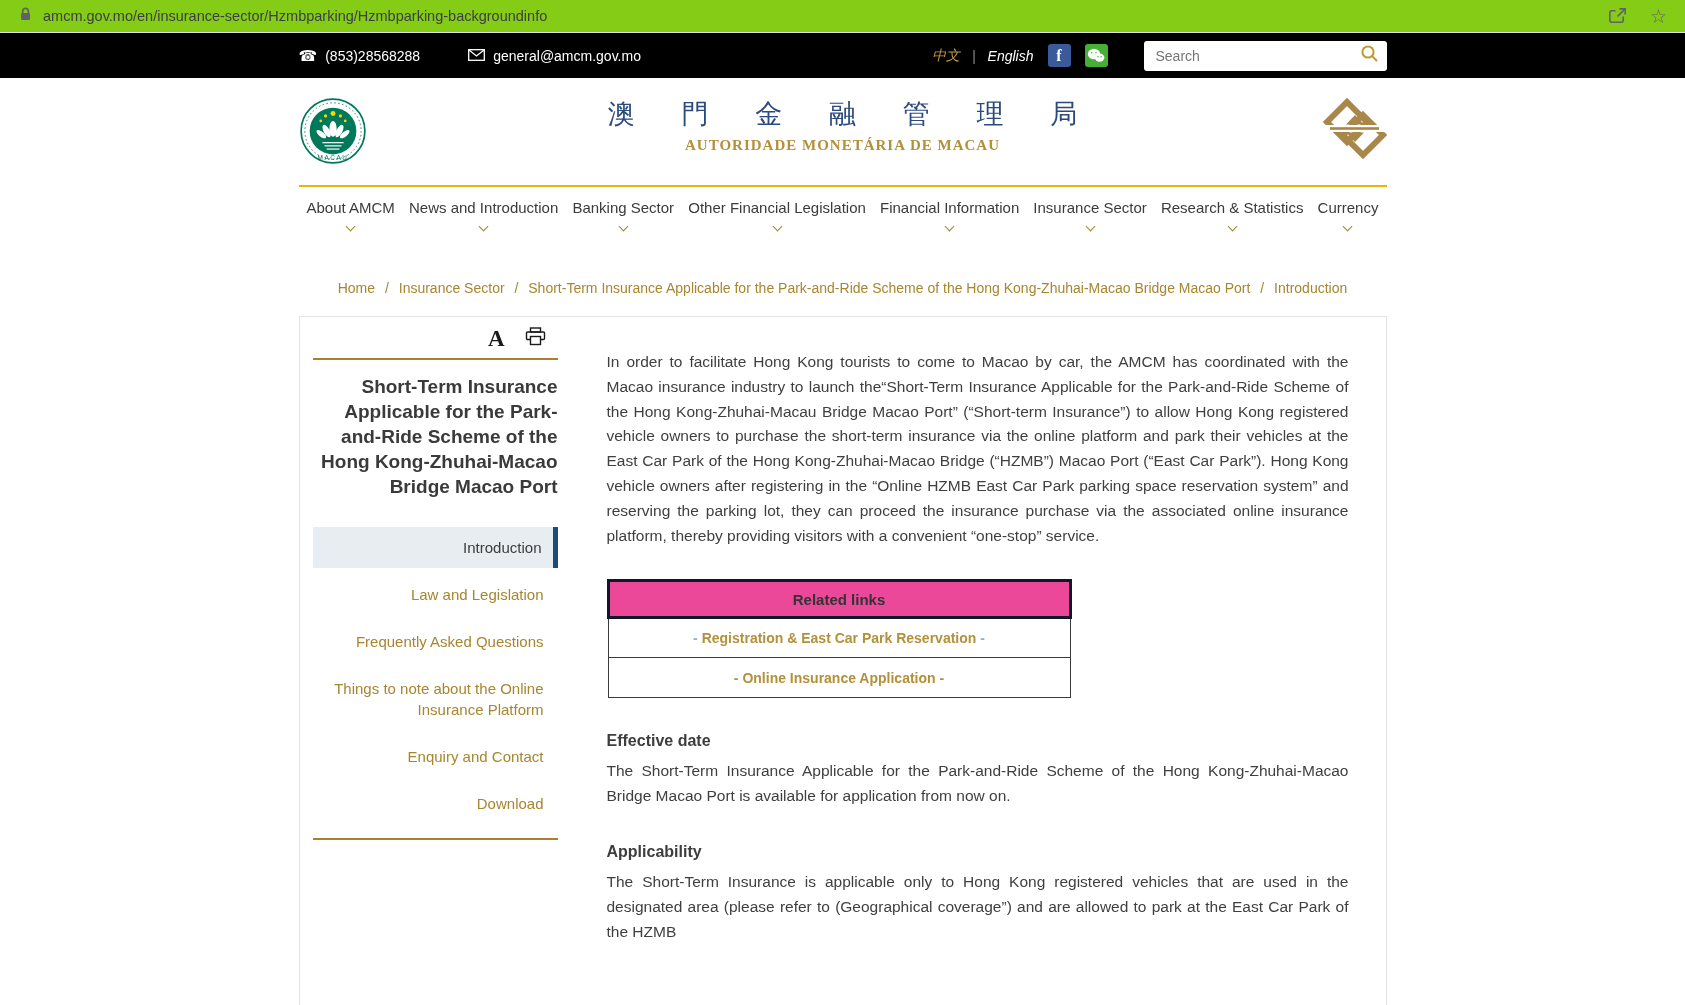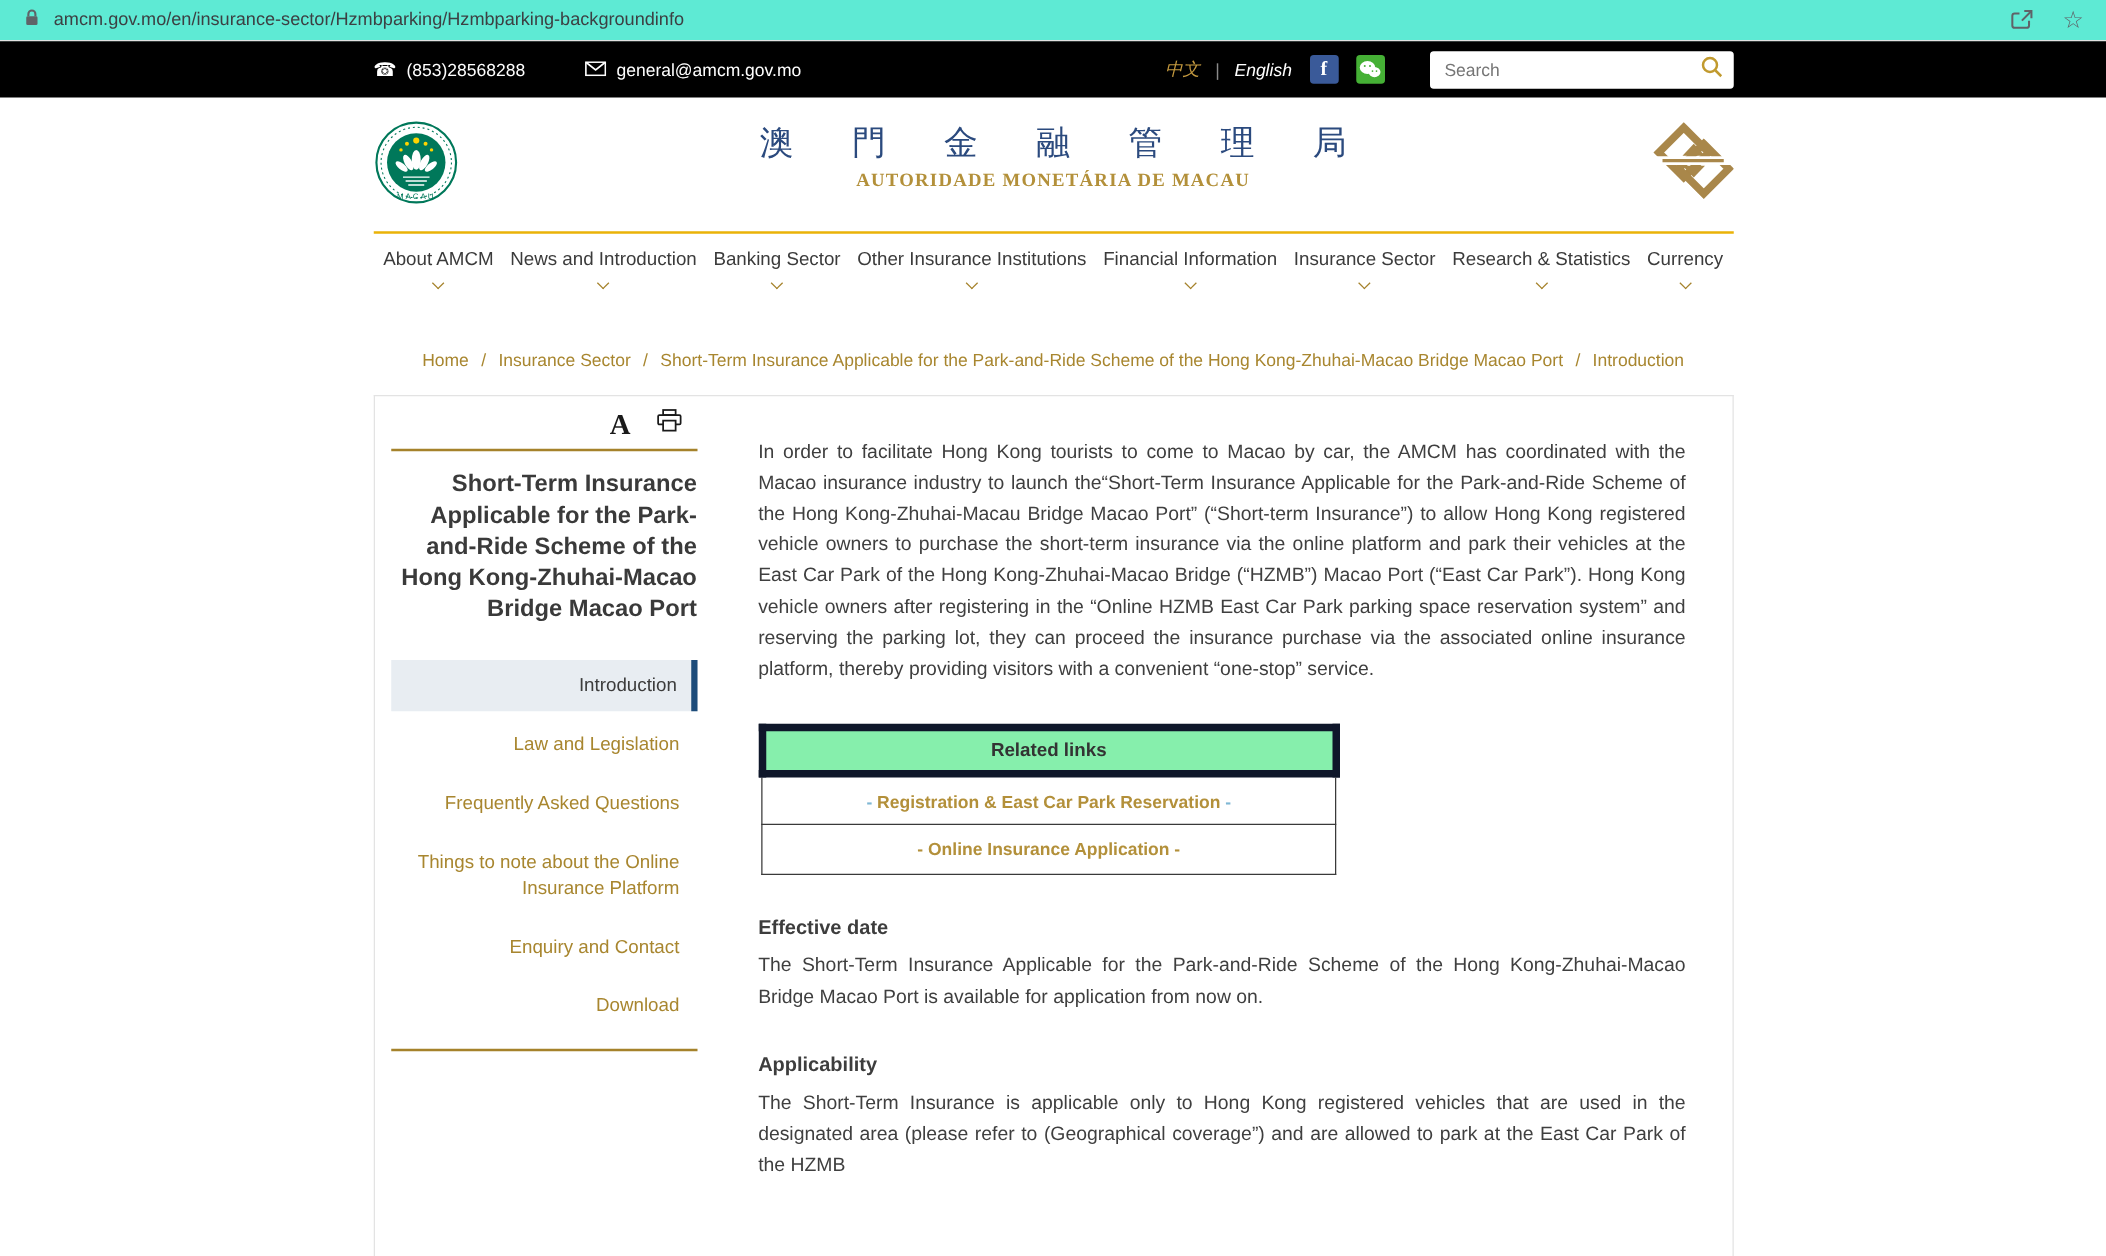--- a/index.html
+++ b/index.html
@@ -1,20 +1,20 @@
 <!DOCTYPE html>
 <html><head>
 <meta charset="utf-8">
 <style>
   * { margin:0; padding:0; box-sizing:border-box; }
   html,body { width:1685px; height:1005px; overflow:hidden; background:#fff;
     font-family:"Liberation Sans","DejaVu Sans",sans-serif; }
 
   
-  .browser-bar { height:33px; background:#5eead4; border-bottom:1px solid #e2e2e2;
+  .browser-bar { height:33px; background:#84cc16; border-bottom:1px solid #e2e2e2;
     display:flex; align-items:center; padding:0 18px; }
   .url-text { font-size:14.5px; color:#3c4043; margin-left:10px; }
   .browser-spacer { flex:1; }
   .browser-ico { margin-left:22px; display:flex; align-items:center; }
   .star-glyph { font-size:19px; color:#5f6368; line-height:1; }
 
   
   .topbar { height:45px; background:#000; display:flex; align-items:center; }
   .topbar-inner { width:1088px; margin:0 auto; display:flex; align-items:center; }
   .contact { display:flex; align-items:center; color:#fff; font-size:14px; gap:8px; }
@@ -80,21 +80,21 @@
     padding-right:11px; }
   .sb-rule-bottom { border:none; border-top:2px solid #a5822b; margin-top:14px; }
 
   
   .main-col { flex:1; padding:33px 37px 0 49px; }
   .main-heading { font-size:16px; font-weight:bold; color:#3d3d3d; text-align:justify;
     line-height:24.8px; }
   .main-intro { font-size:15.5px; color:#3f3f3f; text-align:justify; line-height:24.8px; }
 
   .rel-table { width:465px; margin-top:31px; border-collapse:collapse; }
-  .rel-table th { background:#86efac; border:6px solid #0f172a; height:37px;
+  .rel-table th { background:#ec4899; border:3px solid #0f172a; height:37px;
     font-size:15px; color:#333; }
   .rel-table td { border:1px solid #3a3a3a; height:40px; text-align:center;
     font-size:14px; font-weight:bold; }
   .rel-link { color:#b3903a; text-decoration:none; cursor:pointer; }
   .dash-blue { color:#7fb7d4; font-weight:bold; }
   .dash-gold { color:#b3903a; font-weight:bold; }
 
   .section { margin-top:34px; }
   .sec-heading { font-size:16px; font-weight:bold; color:#3d3d3d; margin-bottom:9px; }
   .sec-body { font-size:15.5px; color:#3f3f3f; text-align:justify; line-height:24.8px; }
@@ -220,21 +220,21 @@
     </li>
     <li class="nav-item">
       <span>News and Introduction</span>
       <span class="chev"></span>
     </li>
     <li class="nav-item">
       <span>Banking Sector</span>
       <span class="chev"></span>
     </li>
     <li class="nav-item">
-      <span>Other Insurance Institutions</span>
+      <span>Other Financial Legislation</span>
       <span class="chev"></span>
     </li>
     <li class="nav-item">
       <span>Financial Information</span>
       <span class="chev"></span>
     </li>
     <li class="nav-item">
       <span>Insurance Sector</span>
       <span class="chev"></span>
     </li>

